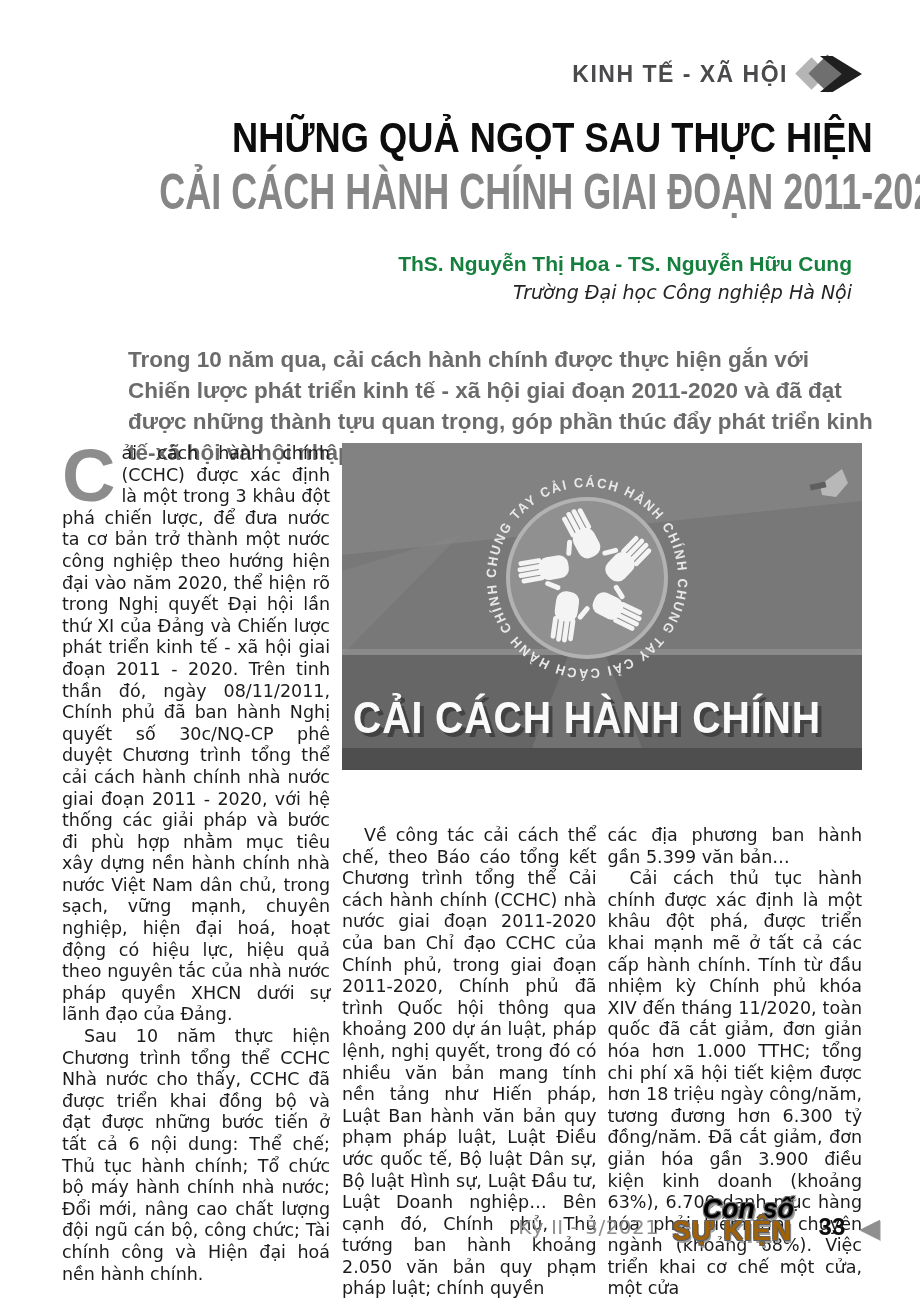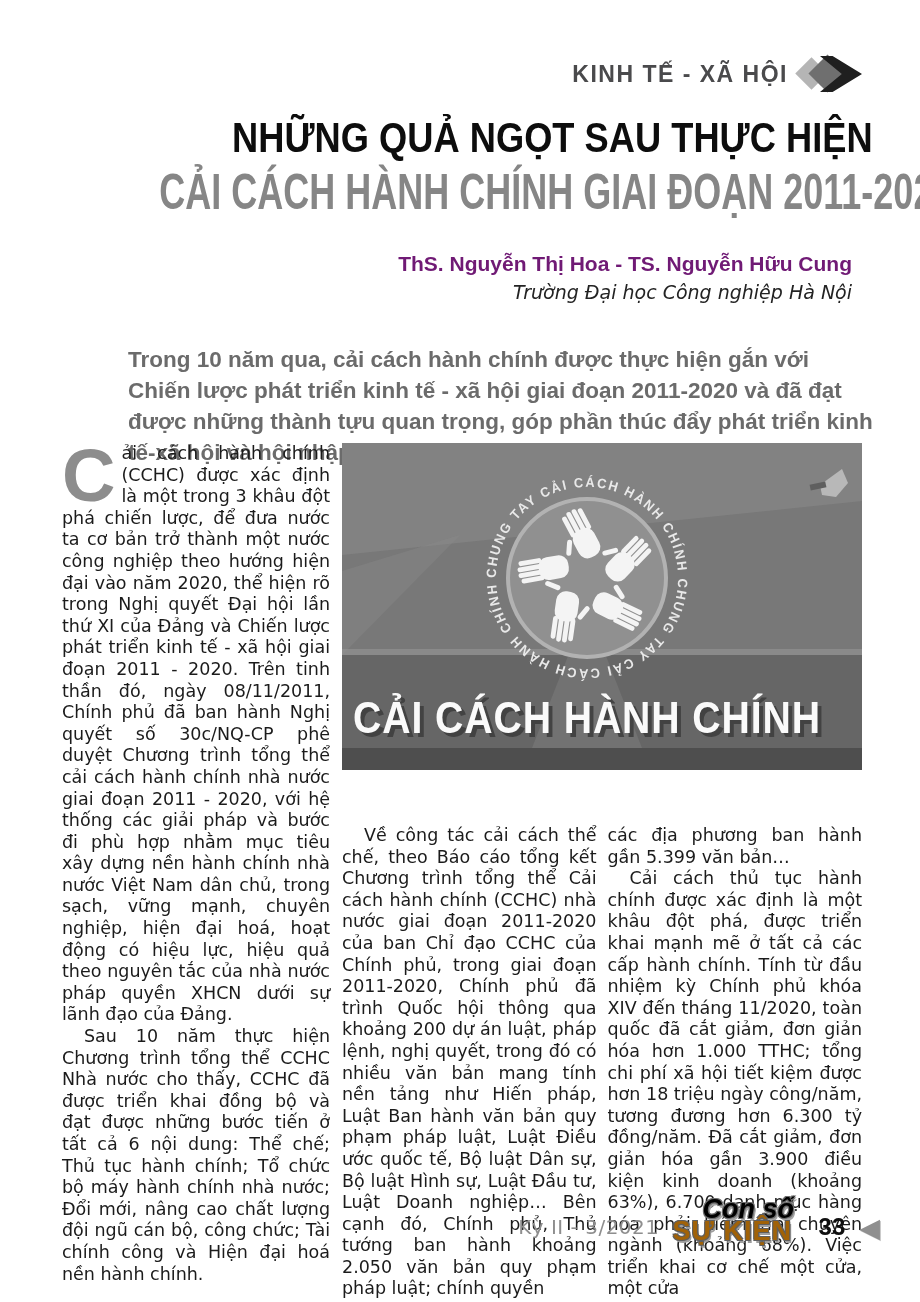--- a/index.html
+++ b/index.html
@@ -20,21 +20,21 @@
   .t1wrap{position:absolute;top:116px;left:60px;width:820px;text-align:center;}
   .t1{display:inline-block;white-space:nowrap;font-family:"Liberation Sans",sans-serif;
       font-weight:900;font-size:39px;color:#0d0d0d;transform:scale(0.93,1.08);
       transform-origin:center;margin-left:148px;}
   .t2wrap{position:absolute;top:166px;left:60px;width:820px;text-align:center;}
   .t2{display:inline-block;white-space:nowrap;font-family:"Liberation Sans",sans-serif;
       font-weight:900;font-size:45px;color:#868686;transform:scale(0.80,1.12);
       transform-origin:center;letter-spacing:0px;}
 
   .authors{position:absolute;top:252px;right:68px;text-align:right;
-           font-family:"Liberation Sans",sans-serif;font-weight:bold;font-size:21px;color:#701a75;}
+           font-family:"Liberation Sans",sans-serif;font-weight:bold;font-size:21px;color:#15803d;}
   .affil{position:absolute;top:281px;right:68px;text-align:center;font-style:italic;
          font-size:19px;color:#232323;}
 
   .lede{position:absolute;top:344px;left:128px;width:748px;text-align:left;
         font-family:"Liberation Sans",sans-serif;font-weight:bold;font-size:22.5px;
         line-height:31px;color:#6b6b6b;}
 
   
   .content{position:absolute;top:443px;left:62px;width:800px;display:flex;gap:12px;}
   .col1{width:268px;flex:none;}

